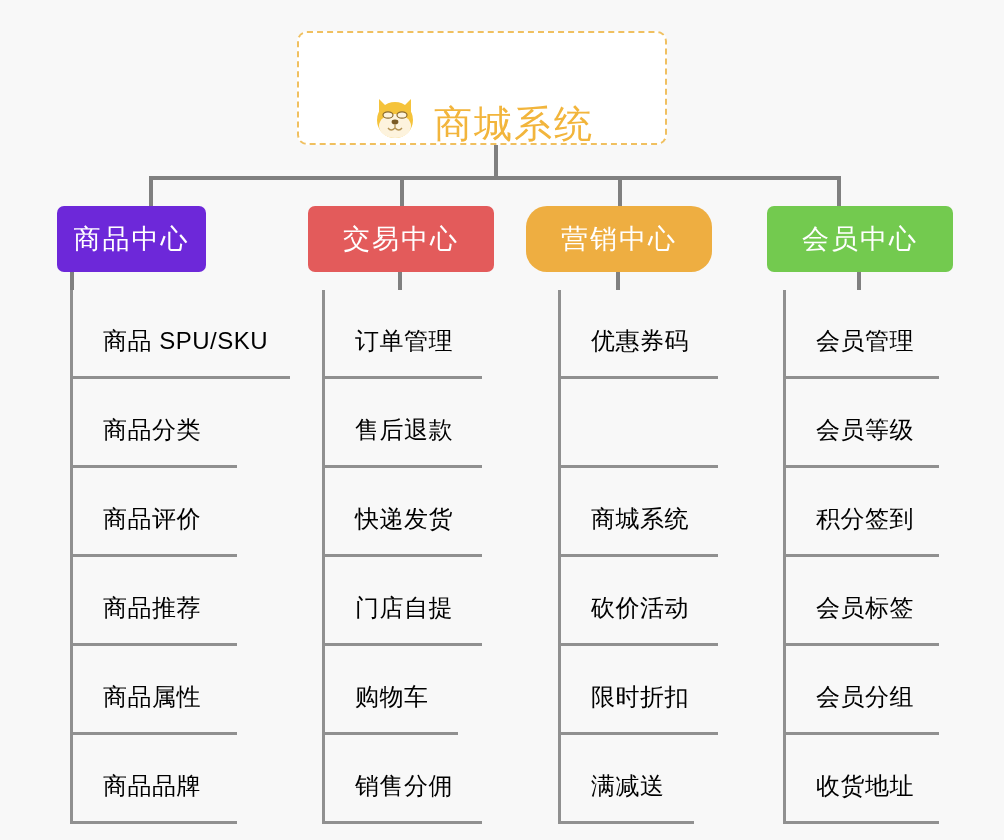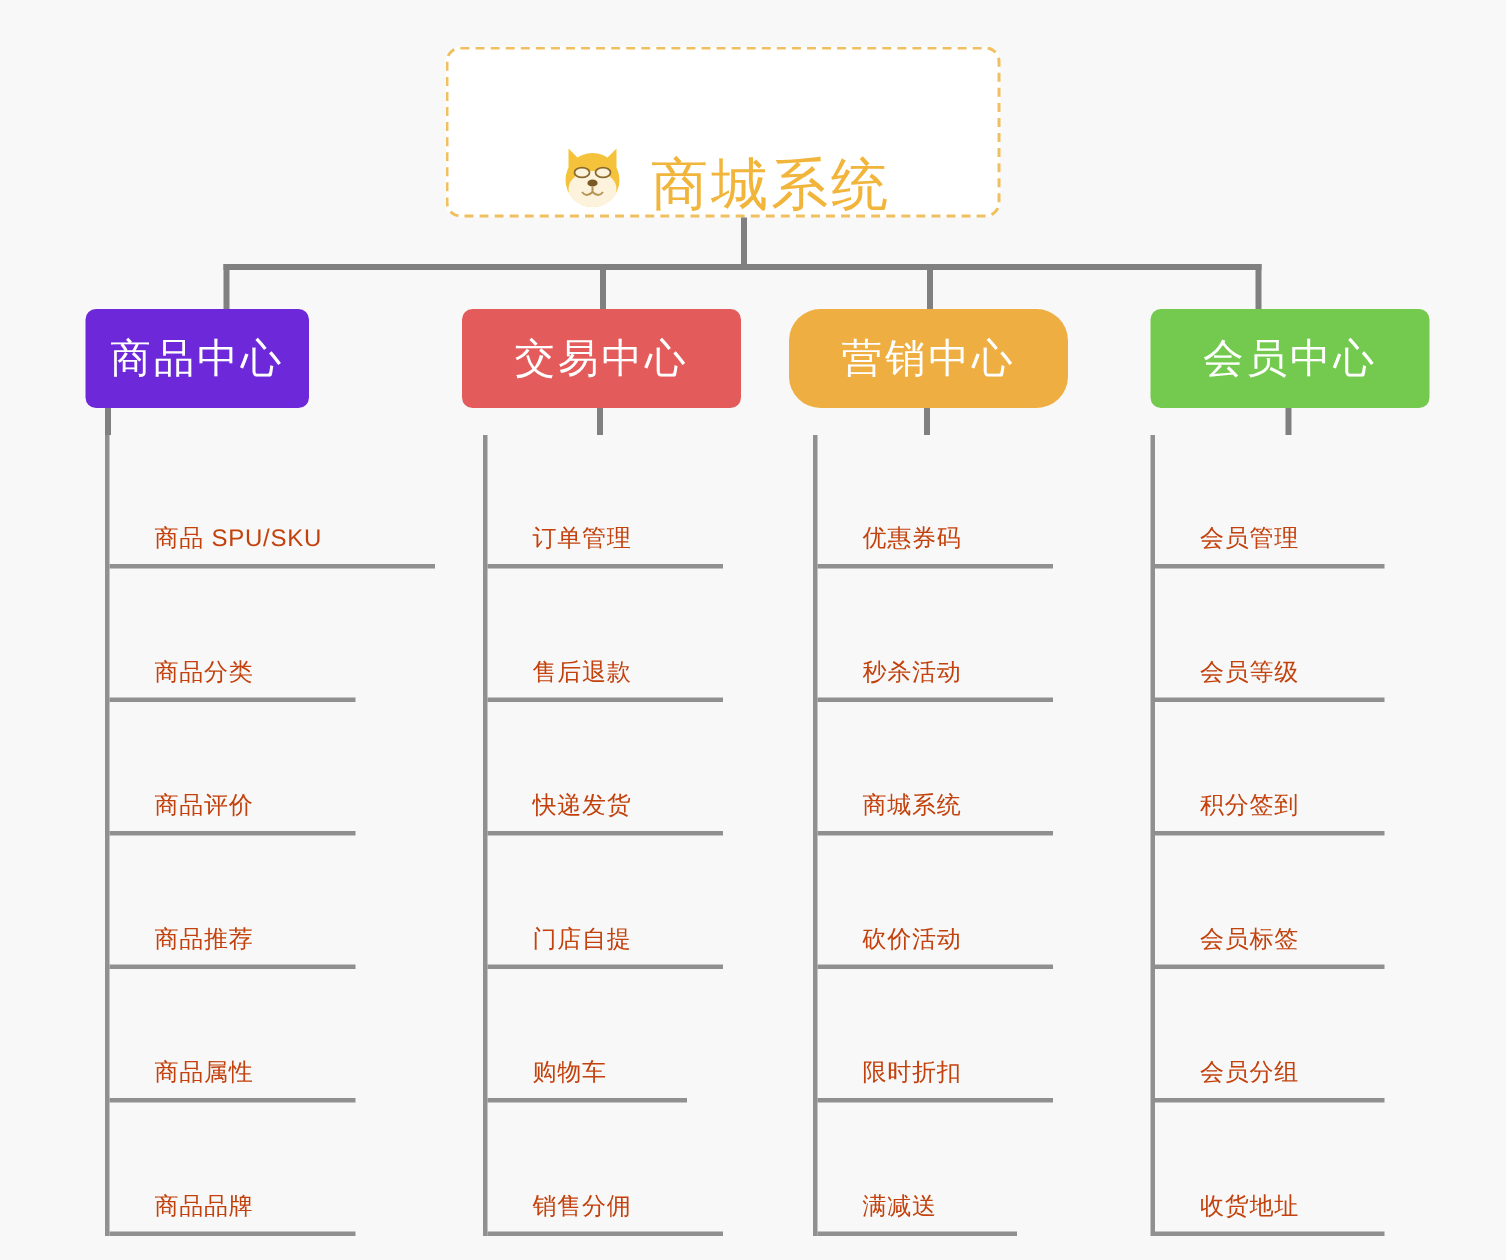--- a/index.html
+++ b/index.html
@@ -106,24 +106,24 @@
     padding: 0;
   }
   .leaf {
     position: relative;
     height: 89px;
     display: flex;
     align-items: flex-end;
     padding-left: 30px;
   }
   .leaf-label {
-    font-size: 16px;
-    color: #c2410c;
+    font-size: 24px;
+    color: #000000;
     line-height: 1;
-    padding-bottom: 11px;
+    padding-bottom: 26px;
     white-space: nowrap;
     letter-spacing: 0.5px;
   }
   .leaf-underline {
     position: absolute;
     left: 0;
     bottom: 0;
     height: 3px;
     background: #909090;
   }
@@ -135,26 +135,26 @@
   #branch-1 .leaf-list   { margin-left: 13px; }
 
   #branch-2 { left: 308px; }
   #branch-2 .branch-head { width: 186px; background: #e35b5b; }
   #branch-2 .branch-stem { left: 90px; }
   #branch-2 .leaf-list   { margin-left: 14px; }
 
   #branch-3 { left: 526px; }
   #branch-3 .branch-head { width: 186px; background: #eeae41; border-radius: 21px; }
   #branch-3 .branch-stem { left: 90px; }
-  #branch-3 .leaf-list   { margin-left: 16px; }
+  #branch-3 .leaf-list   { margin-left: 32px; }
 
   #branch-4 { left: 767px; }
   #branch-4 .branch-head { width: 186px; background: #73ca4f; }
   #branch-4 .branch-stem { left: 90px; }
-  #branch-4 .leaf-list   { }
+  #branch-4 .leaf-list   { margin-left: 16px; }
 </style>
 </head>
 <body>
 
 <div id="mindmap">
 
   <div class="root-node">
     <span class="root-emoji">
       <svg width="50" height="50" viewBox="0 0 50 50" xmlns="http://www.w3.org/2000/svg">
         <path d="M9 6 L9 20 L17 14 Z" fill="#f5c33b"></path>
@@ -252,21 +252,20 @@
     <div class="branch-head">
       <span>营销中心</span>
     </div>
     <div class="branch-stem"></div>
     <div class="leaf-list">
       <div class="leaf">
         <span class="leaf-label">优惠券码</span>
         <span class="leaf-underline" style="width:157px"></span>
       </div>
       <div class="leaf">
-        <span class="leaf-label">秒杀活动</span>
         <span class="leaf-underline" style="width:157px"></span>
       </div>
       <div class="leaf">
         <span class="leaf-label">商城系统</span>
         <span class="leaf-underline" style="width:157px"></span>
       </div>
       <div class="leaf">
         <span class="leaf-label">砍价活动</span>
         <span class="leaf-underline" style="width:157px"></span>
       </div>

